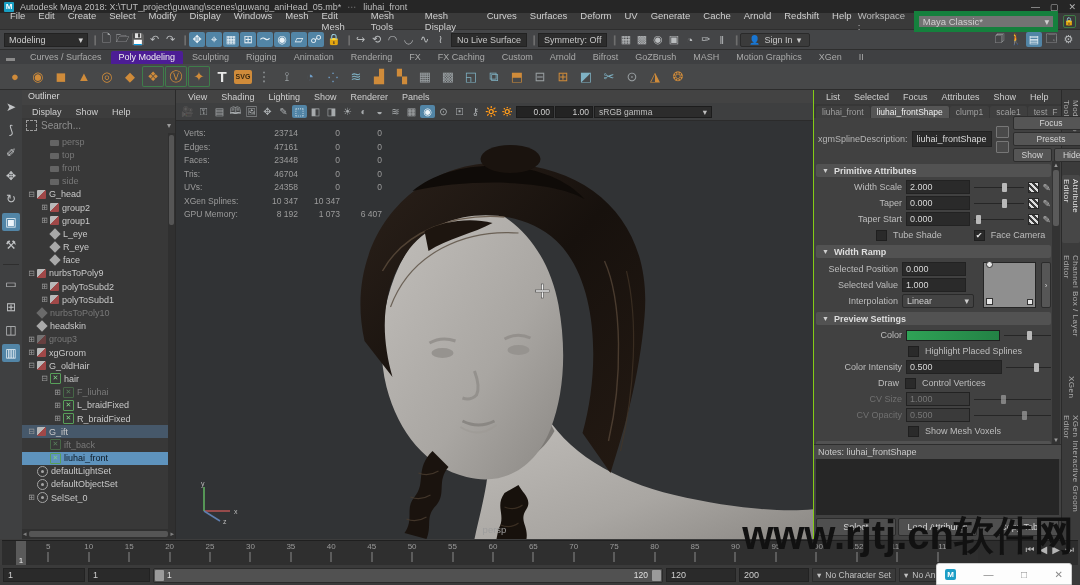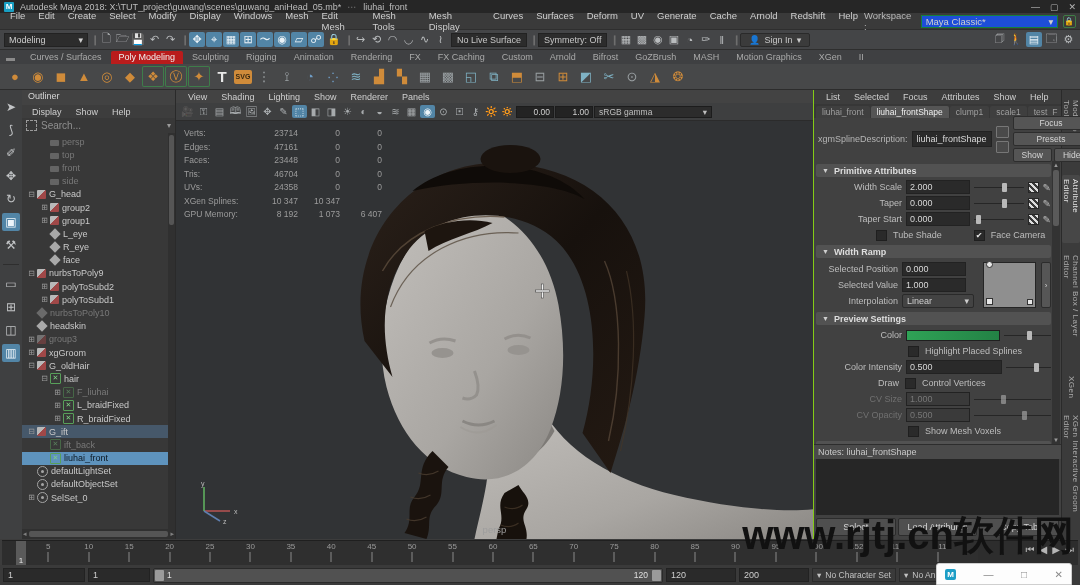--- a/index.html
+++ b/index.html
@@ -11,37 +11,37 @@
   .maya-badge{width:10px;height:10px;background:#18a0c4;color:#fff;font-size:8px;font-weight:bold;display:flex;align-items:center;justify-content:center;border-radius:1px;}
   .titlebar .dots{color:#8a8a8a;letter-spacing:1px;}
   .win-ctrls{margin-left:auto;display:flex;gap:10px;color:#b5b5b5;font-size:9px;}
   .win-ctrls span{cursor:default;}
 
   
   .menubar{height:16px;background:#3a3a3a;border-bottom:1px solid #2e2e2e;display:flex;align-items:center;padding:0 4px;font-size:9.5px;}
   .menubar .menus{display:flex;gap:1px;}
   .menu-item{padding:1px 6px;color:#cfcfcf;border-radius:2px;}
   .workspace{margin-left:auto;display:flex;align-items:center;gap:5px;color:#b9b9b9;}
-  .ws-drop{background:#1d4ed8;border:1px solid #15803d;padding:0px 4px;width:130px;display:flex;justify-content:space-between;color:#cfcfcf;}
+  .ws-drop{background:#737373;border:5px solid #15803d;padding:0px 4px;width:130px;display:flex;justify-content:space-between;color:#cfcfcf;}
   .ws-lock{width:11px;height:11px;border:1px solid #3f7d46;color:#6fbf72;font-size:8px;display:flex;align-items:center;justify-content:center;border-radius:2px;}
 
   
   .statusline{height:19px;background:#444547;border-bottom:1px solid #2e2e2e;display:flex;align-items:center;gap:3px;padding:0 4px;}
   .mode-drop{background:#2c2c2c;border:1px solid #222;padding:1px 4px;width:74px;display:flex;justify-content:space-between;font-size:9px;color:#cfcfcf;}
   .sl-sep{width:5px;height:14px;color:#6e6e6e;font-size:10px;display:flex;align-items:center;}
   .sl-ic{width:15px;height:15px;display:flex;align-items:center;justify-content:center;color:#b9bcbe;font-size:11px;}
   .sl-ic.blue{background:#5285a6;color:#eaf2f7;border-radius:2px;width:16px;height:15px;}
   .sl-field{background:#2c2c2c;border:1px solid #222;padding:1px 5px;font-size:9px;color:#c6c6c6;}
   .signin{display:flex;align-items:center;gap:4px;background:#3b3b3b;border:1px solid #2a2a2a;border-radius:2px;padding:1px 8px;font-size:9px;}
   .sl-right{margin-left:auto;display:flex;gap:2px;}
 
   
   .shelf-tabs{height:14px;background:#3f4042;display:flex;align-items:flex-end;gap:1px;padding:0 2px 0 22px;font-size:9px;position:relative;}
   .shelf-tab{padding:1px 8px 2px;color:#a9a9a9;}
-  .shelf-tab.active{background:#b91c1c;color:#efefef;border-radius:2px 2px 0 0;}
+  .shelf-tab.active{background:#4c1d95;color:#efefef;border-radius:2px 2px 0 0;}
   .shelf-min{position:absolute;left:6px;bottom:3px;width:9px;height:3px;background:#8a8a8a;}
   .shelf-icons{height:25px;background:#474849;border-bottom:1px solid #2c2c2c;display:flex;align-items:center;padding:0 4px;gap:1px;}
   .ic{width:22px;height:21px;display:flex;align-items:center;justify-content:center;font-size:13px;}
   .c-o{color:#cf8b3a;} .c-g{color:#9aa0a3;} .c-t{color:#7fb2c4;} .c-b{color:#6f9dc6;}
   .c-og{color:#cf8b3a;box-shadow:inset 0 0 0 1px #3e7d4a;border-radius:2px;}
   .c-badge{background:#cf8b3a;color:#3a2a12;font-size:7px;font-weight:bold;width:18px;height:14px;border-radius:2px;}
   .c-T{color:#e8e8e8;font-size:15px;font-weight:bold;}
 
   
   .main{display:flex;height:449px;background:#393939;}

